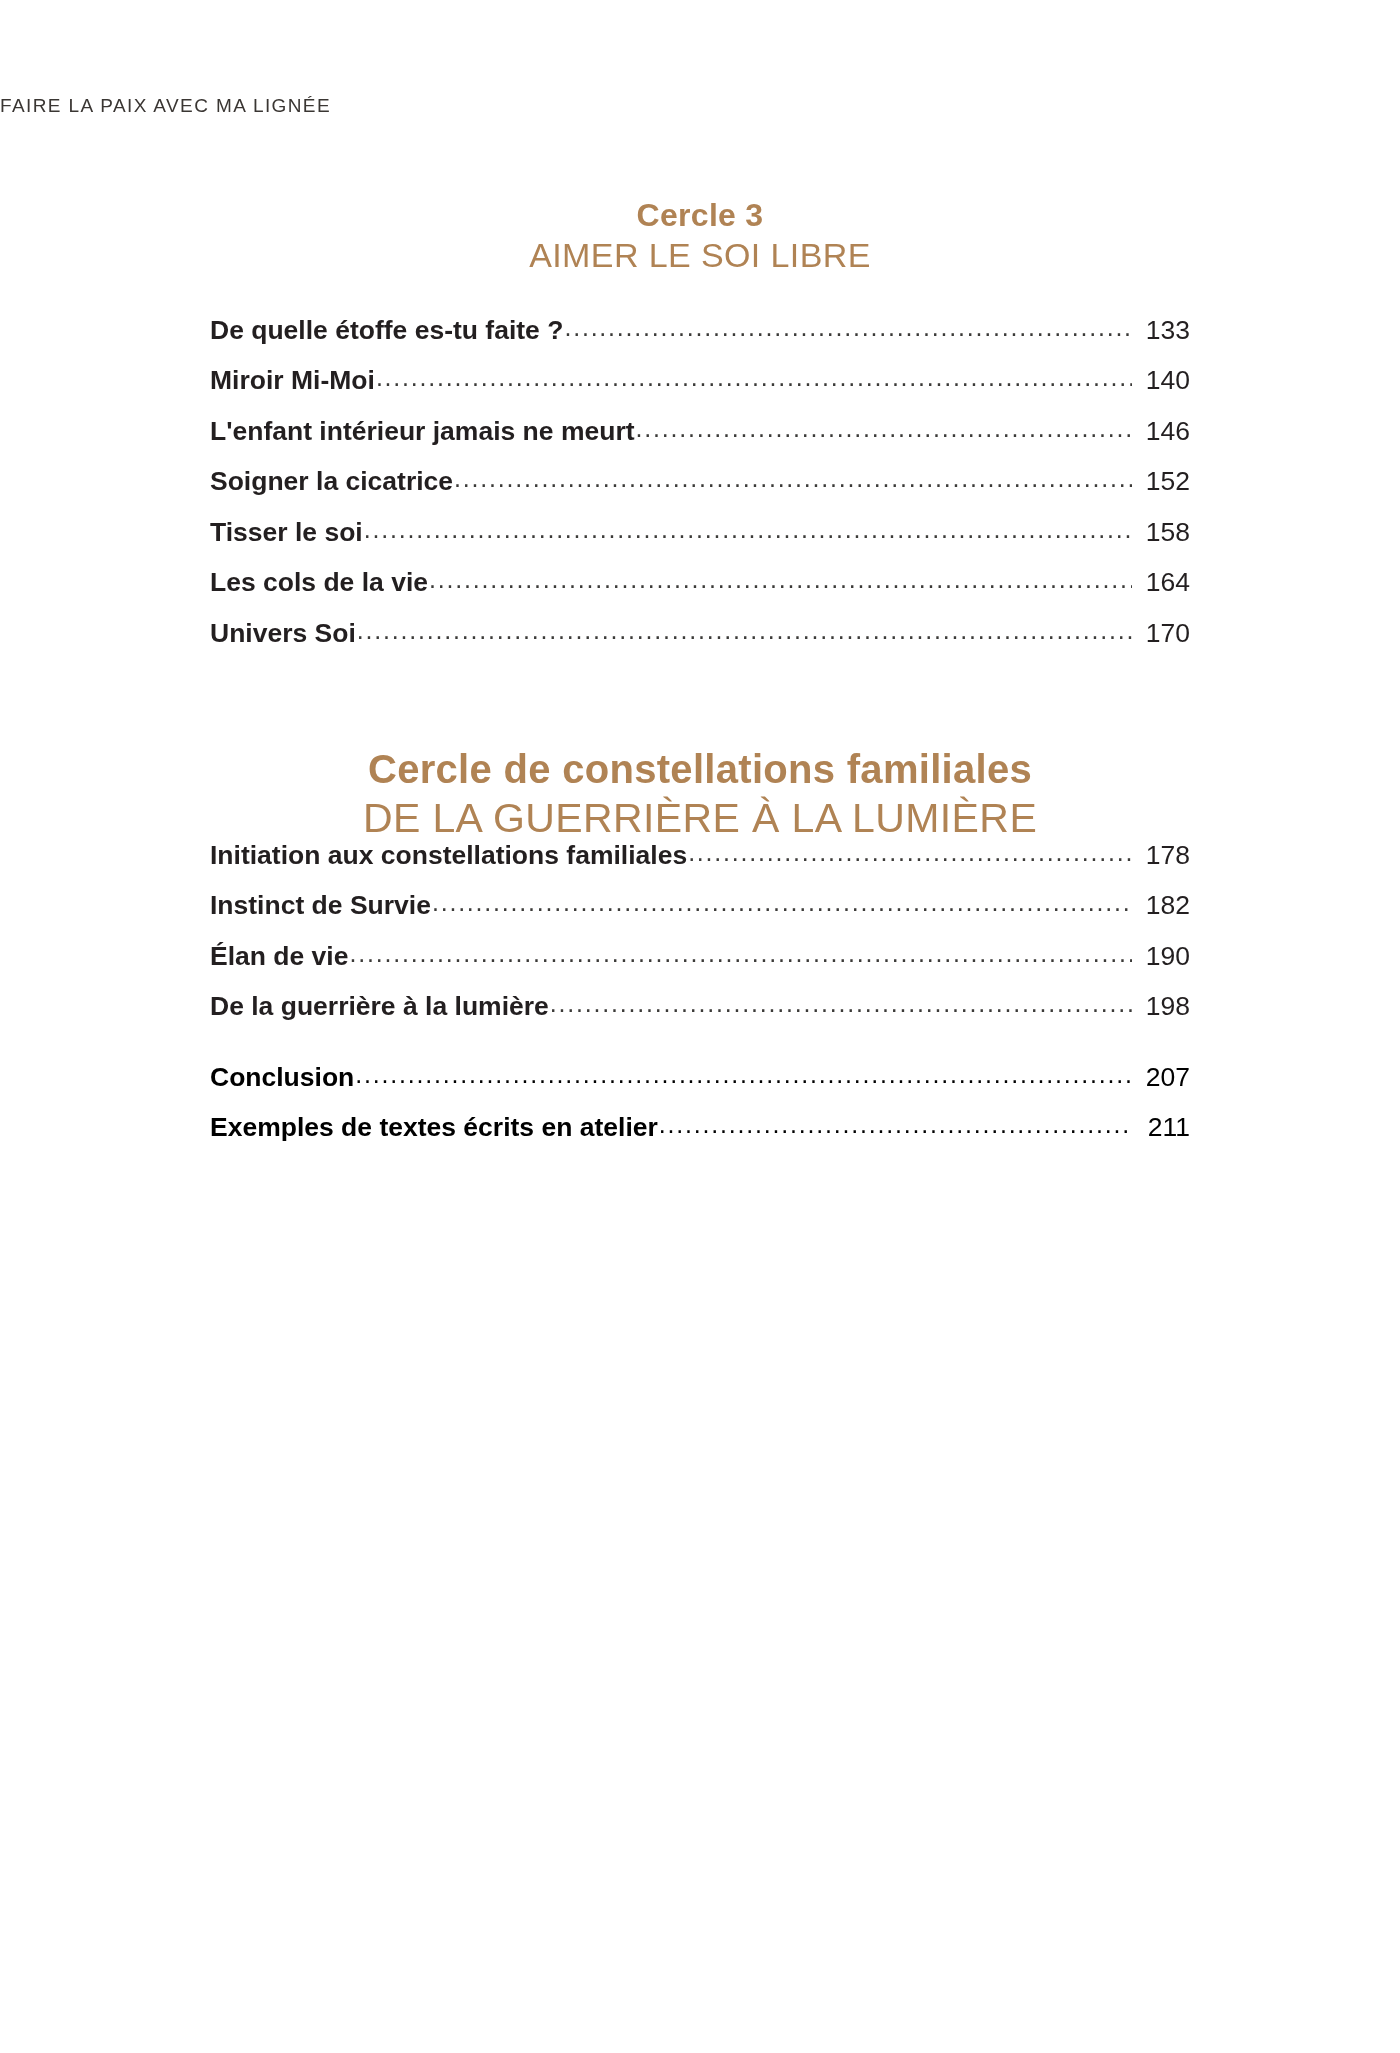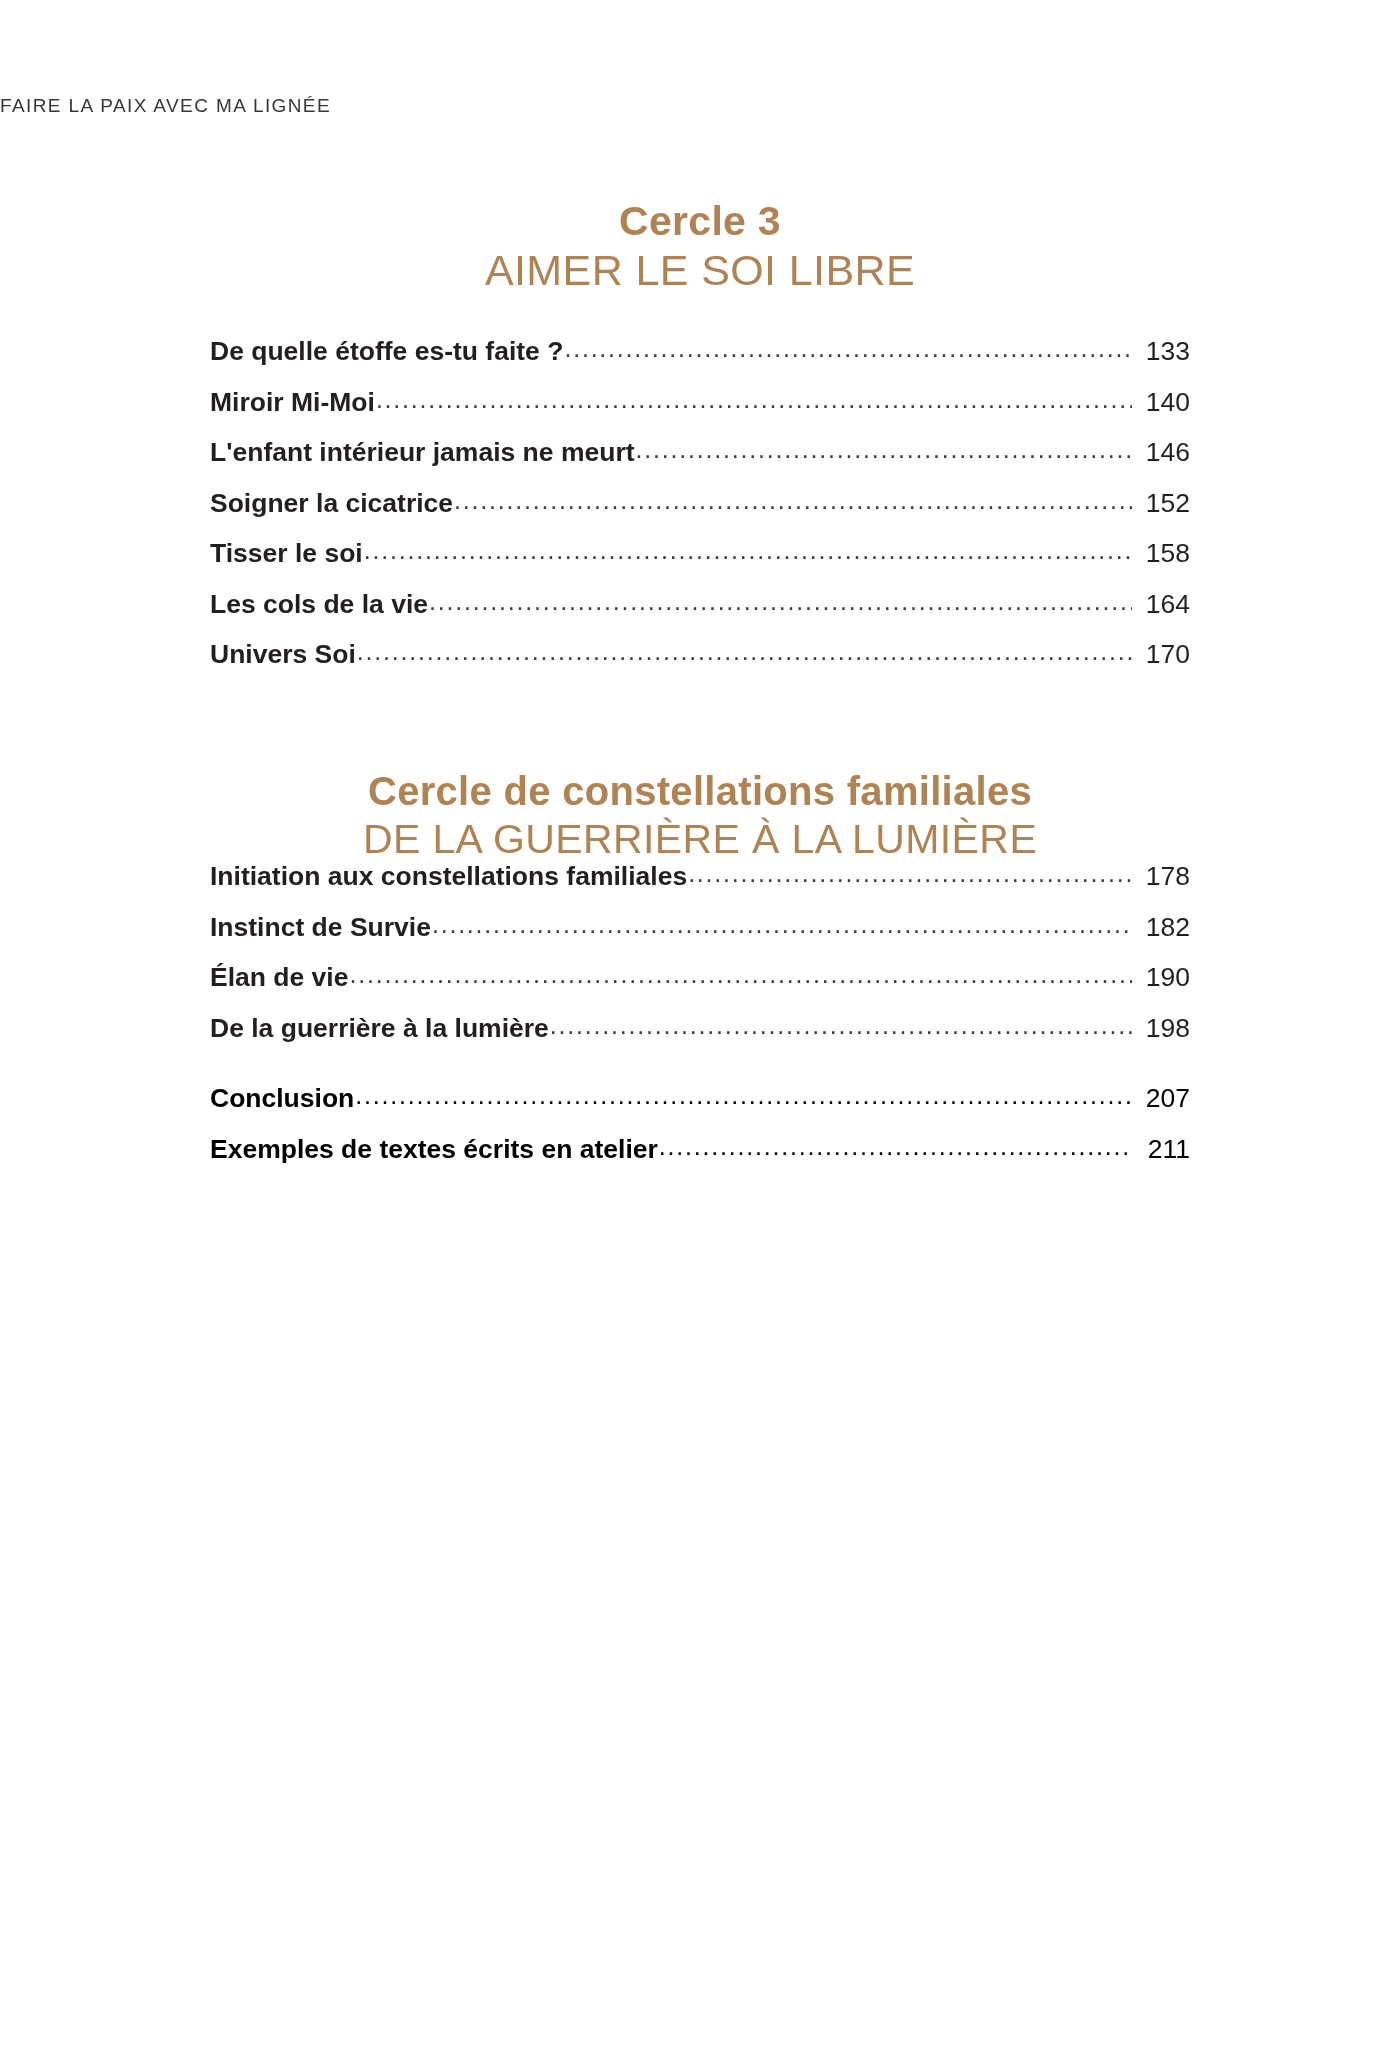--- a/index.html
+++ b/index.html
@@ -45,22 +45,22 @@
     line-height: 1.18;
   }
   .section-head .line2 {
     font-size: 42px;
     font-weight: 400;
     letter-spacing: 0.4px;
     line-height: 1.18;
   }
 
   .head-circle3 { margin-top: 80px; }
-  .head-circle3 .line1 { font-size: 41px; }
-  .head-circle3 .line2 { font-size: 43px; }
+  .head-circle3 .line1 { font-size: 32px; }
+  .head-circle3 .line2 { font-size: 34px; }
 
   .head-constellations { margin-top: 100px; }
   .head-constellations .line1 { font-size: 40px; }
   .head-constellations .line2 { font-size: 41px; }
 
   
   .toc {
     margin: 0 auto;
     width: 980px;
     padding: 0;

